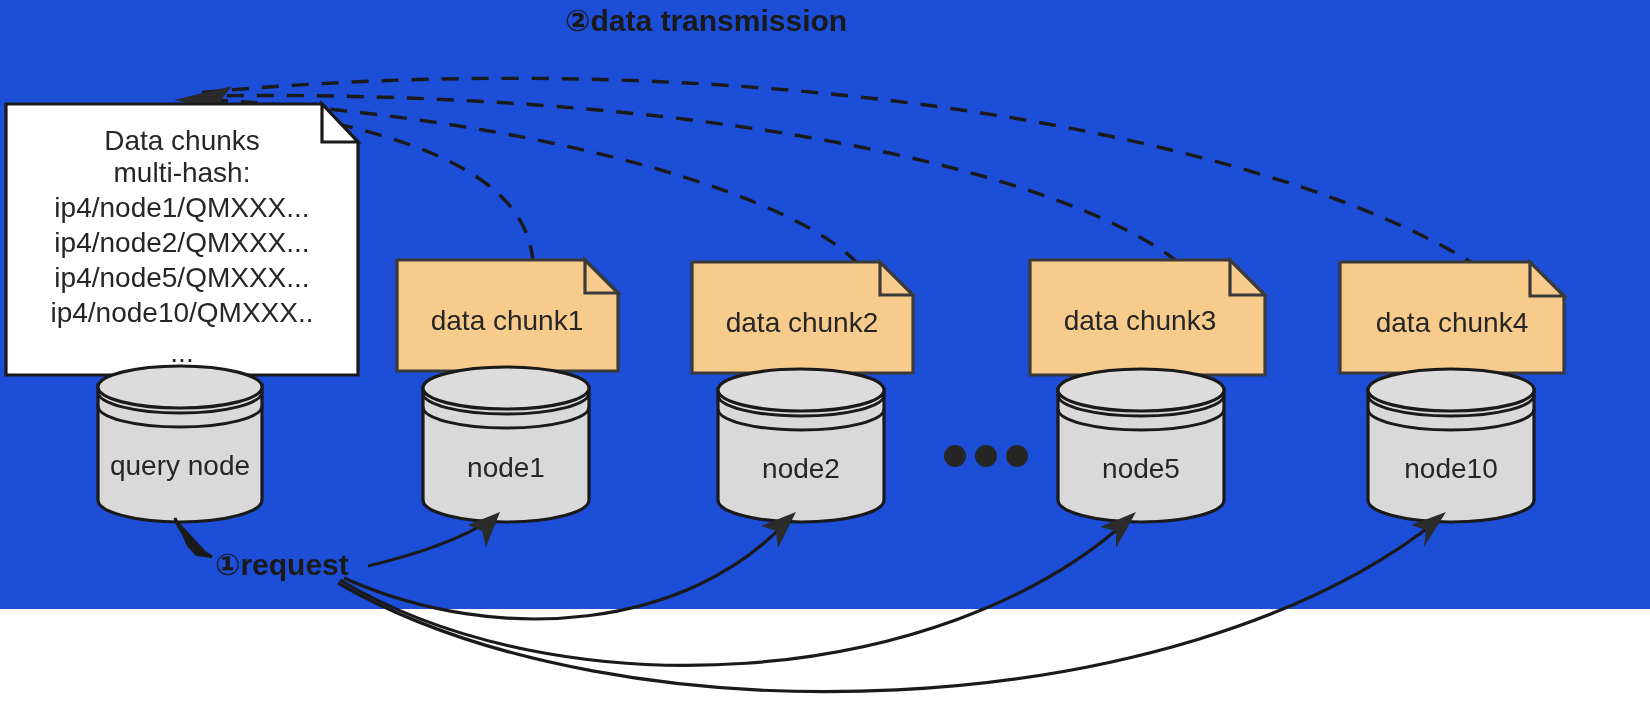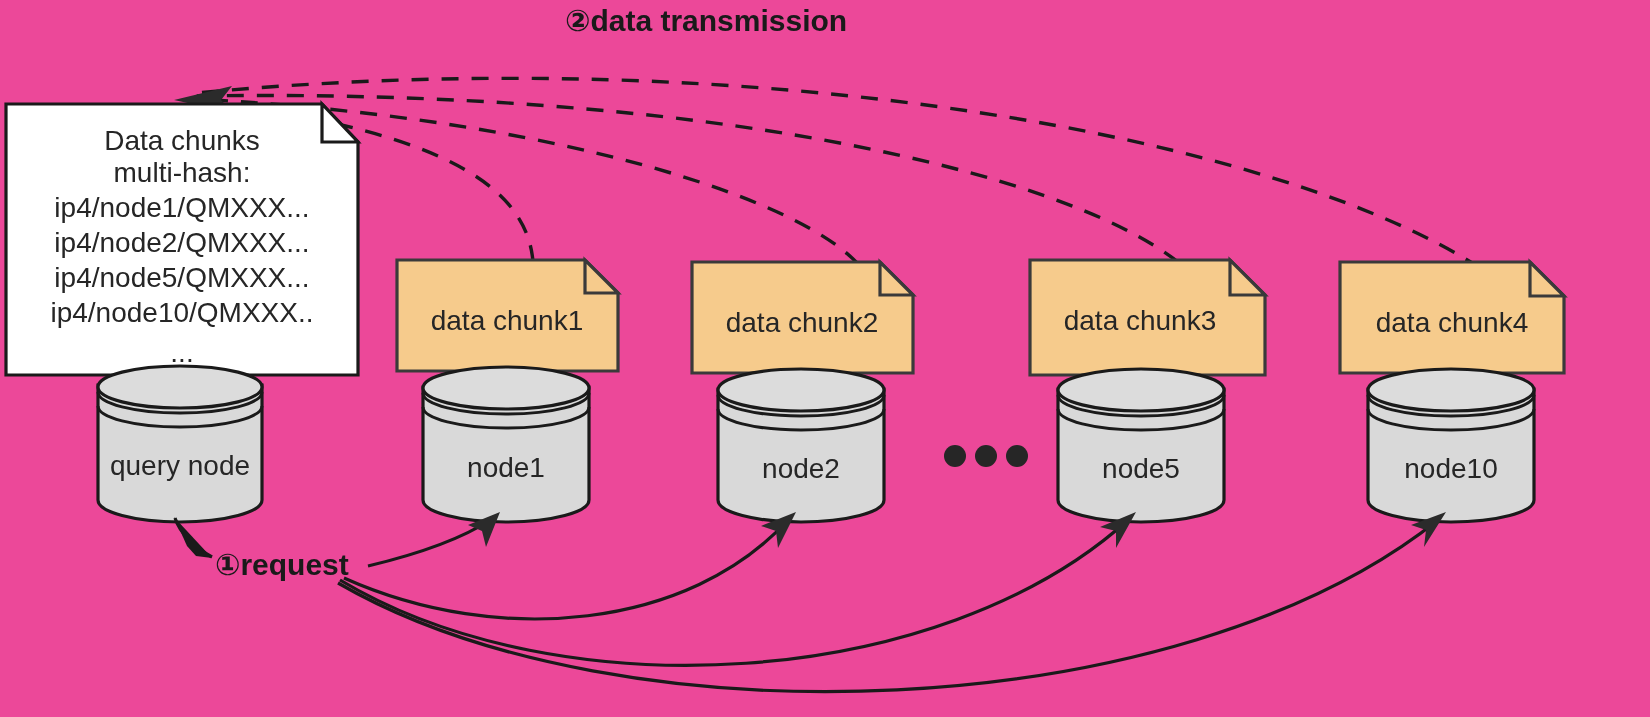--- a/index.html
+++ b/index.html
@@ -1,18 +1,18 @@
 <!DOCTYPE html>
 <html><head>
 <meta charset="utf-8">
 <style>
   html,body{margin:0;padding:0;background:#ffffff;}
   body{width:1650px;height:717px;overflow:hidden;
        font-family:"Liberation Sans","DejaVu Sans",sans-serif;}
-  #stage{position:relative;width:1650px;height:717px;background:#ec4899;}
+  #stage{position:relative;width:1650px;height:609px;background:#1d4ed8;}
   svg{display:block;}
   .stroke{fill:none;stroke:#1a1a1a;}
   text{fill:#262626;font-family:"Liberation Sans","DejaVu Sans",sans-serif;}
   .lbl-step{font-size:30px;font-weight:bold;fill:#1a1a1a;}
   .lbl-doc{font-size:28px;}
   .lbl-chunk{font-size:28px;}
   .lbl-node{font-size:28px;}
 </style>
 </head>
 <body>

